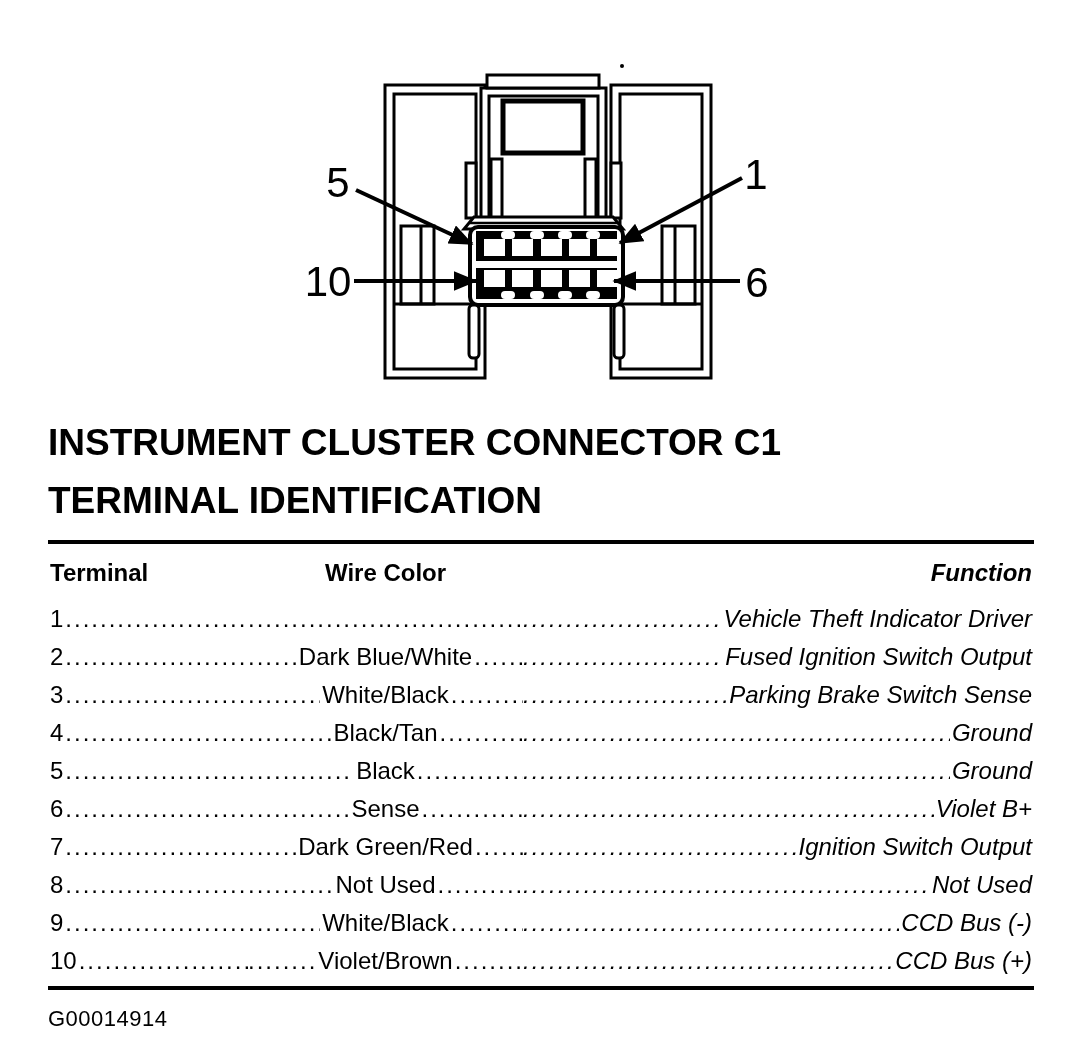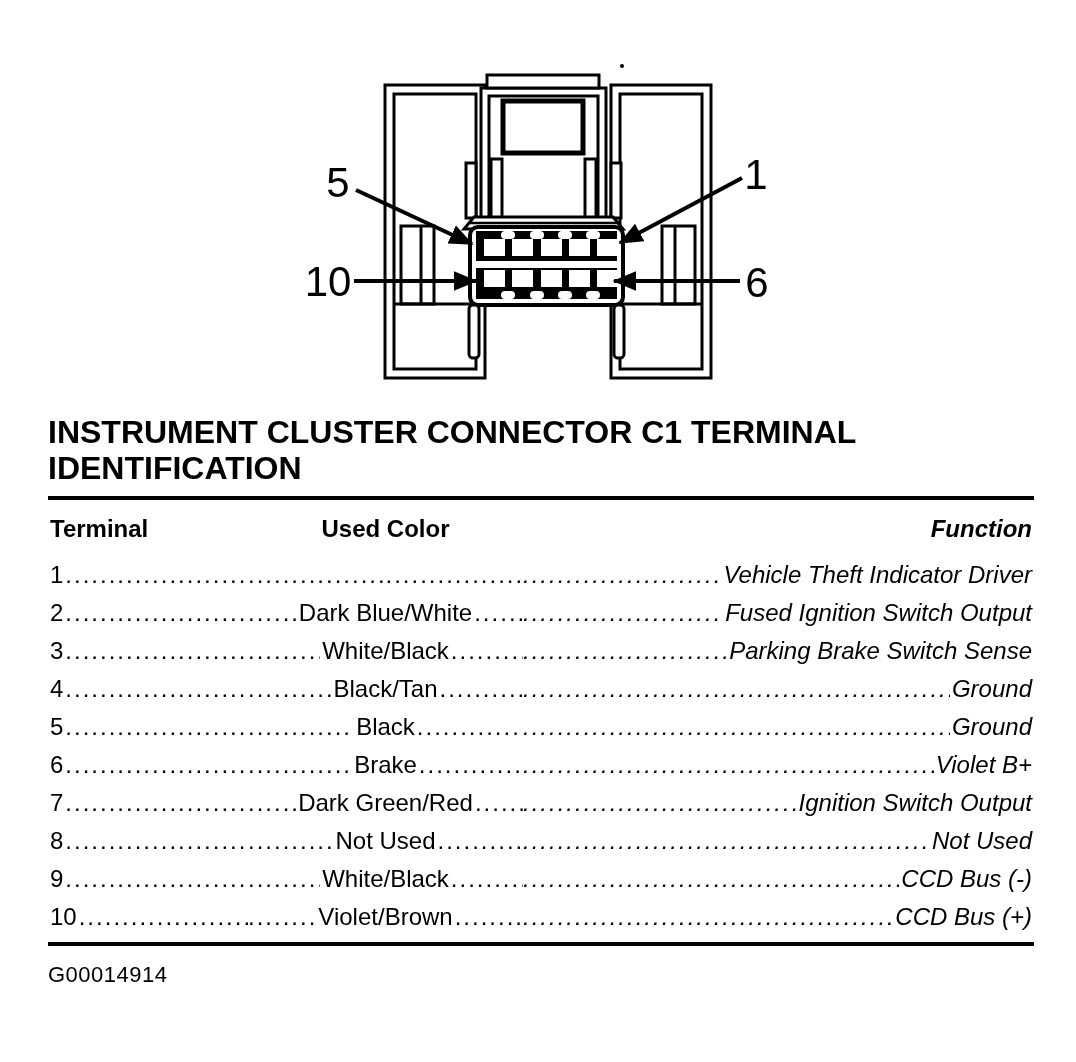--- a/index.html
+++ b/index.html
@@ -4,21 +4,21 @@
 <style>
   html,body{margin:0;padding:0;background:#ffffff;}
   .page{
     position:relative;width:1076px;height:1062px;background:#ffffff;
     font-family:"Liberation Sans",sans-serif;color:#000;overflow:hidden;
   }
   .diagram{position:absolute;left:0;top:0;}
   .diagram text{font-family:"Liberation Sans",sans-serif;font-size:42px;fill:#000;}
   .content{position:absolute;left:48px;top:414px;width:986px;}
   .doc-title{
-    font-size:32px;font-weight:bold;line-height:36px;max-width:930px;
+    font-size:37px;font-weight:bold;line-height:58px;max-width:930px;
     margin:0 0 10px 0;letter-spacing:0px;
   }
   .rule{height:4px;background:#000;}
   .rule-bottom{margin-top:6px;}
   .trow{display:flex;align-items:flex-end;font-size:24px;line-height:38px;white-space:nowrap;}
   .trow-head{font-weight:bold;line-height:46px;margin-top:6px;}
   .rows{margin-top:4px;}
   .colA{flex:0 0 200px;display:flex;align-items:baseline;min-width:0;}
   .colB{flex:0 0 275px;display:flex;align-items:baseline;min-width:0;}
   .colC{flex:1 1 auto;display:flex;align-items:baseline;min-width:0;font-style:italic;}
@@ -121,21 +121,21 @@
 
     <h1 class="doc-title">INSTRUMENT CLUSTER CONNECTOR C1 TERMINAL IDENTIFICATION</h1>
 
     <div class="rule"></div>
 
     <div class="trow trow-head">
       <div class="colA">
         <span class="cell-text">Terminal</span>
       </div>
       <div class="colB center">
-        <span class="cell-text">Used Color</span>
+        <span class="cell-text">Wire Color</span>
       </div>
       <div class="colC right">
         <span class="cell-text">Function</span>
       </div>
     </div>
 
     <div class="rows">
 
       <div class="trow">
         <div class="colA">
@@ -216,21 +216,21 @@
           </div>
       </div>
 
       <div class="trow">
         <div class="colA">
             <span class="cell-text">6</span>
             <span class="fill">..........................................................................................................................................................</span>
           </div>
         <div class="colB">
             <span class="fill">..........................................................................................................................................................</span>
-            <span class="cell-text">Brake</span>
+            <span class="cell-text">Sense</span>
             <span class="fill">..........................................................................................................................................................</span>
           </div>
         <div class="colC">
             <span class="fill">..........................................................................................................................................................</span>
             <span class="cell-text">Violet B+</span>
           </div>
       </div>
 
       <div class="trow">
         <div class="colA">

